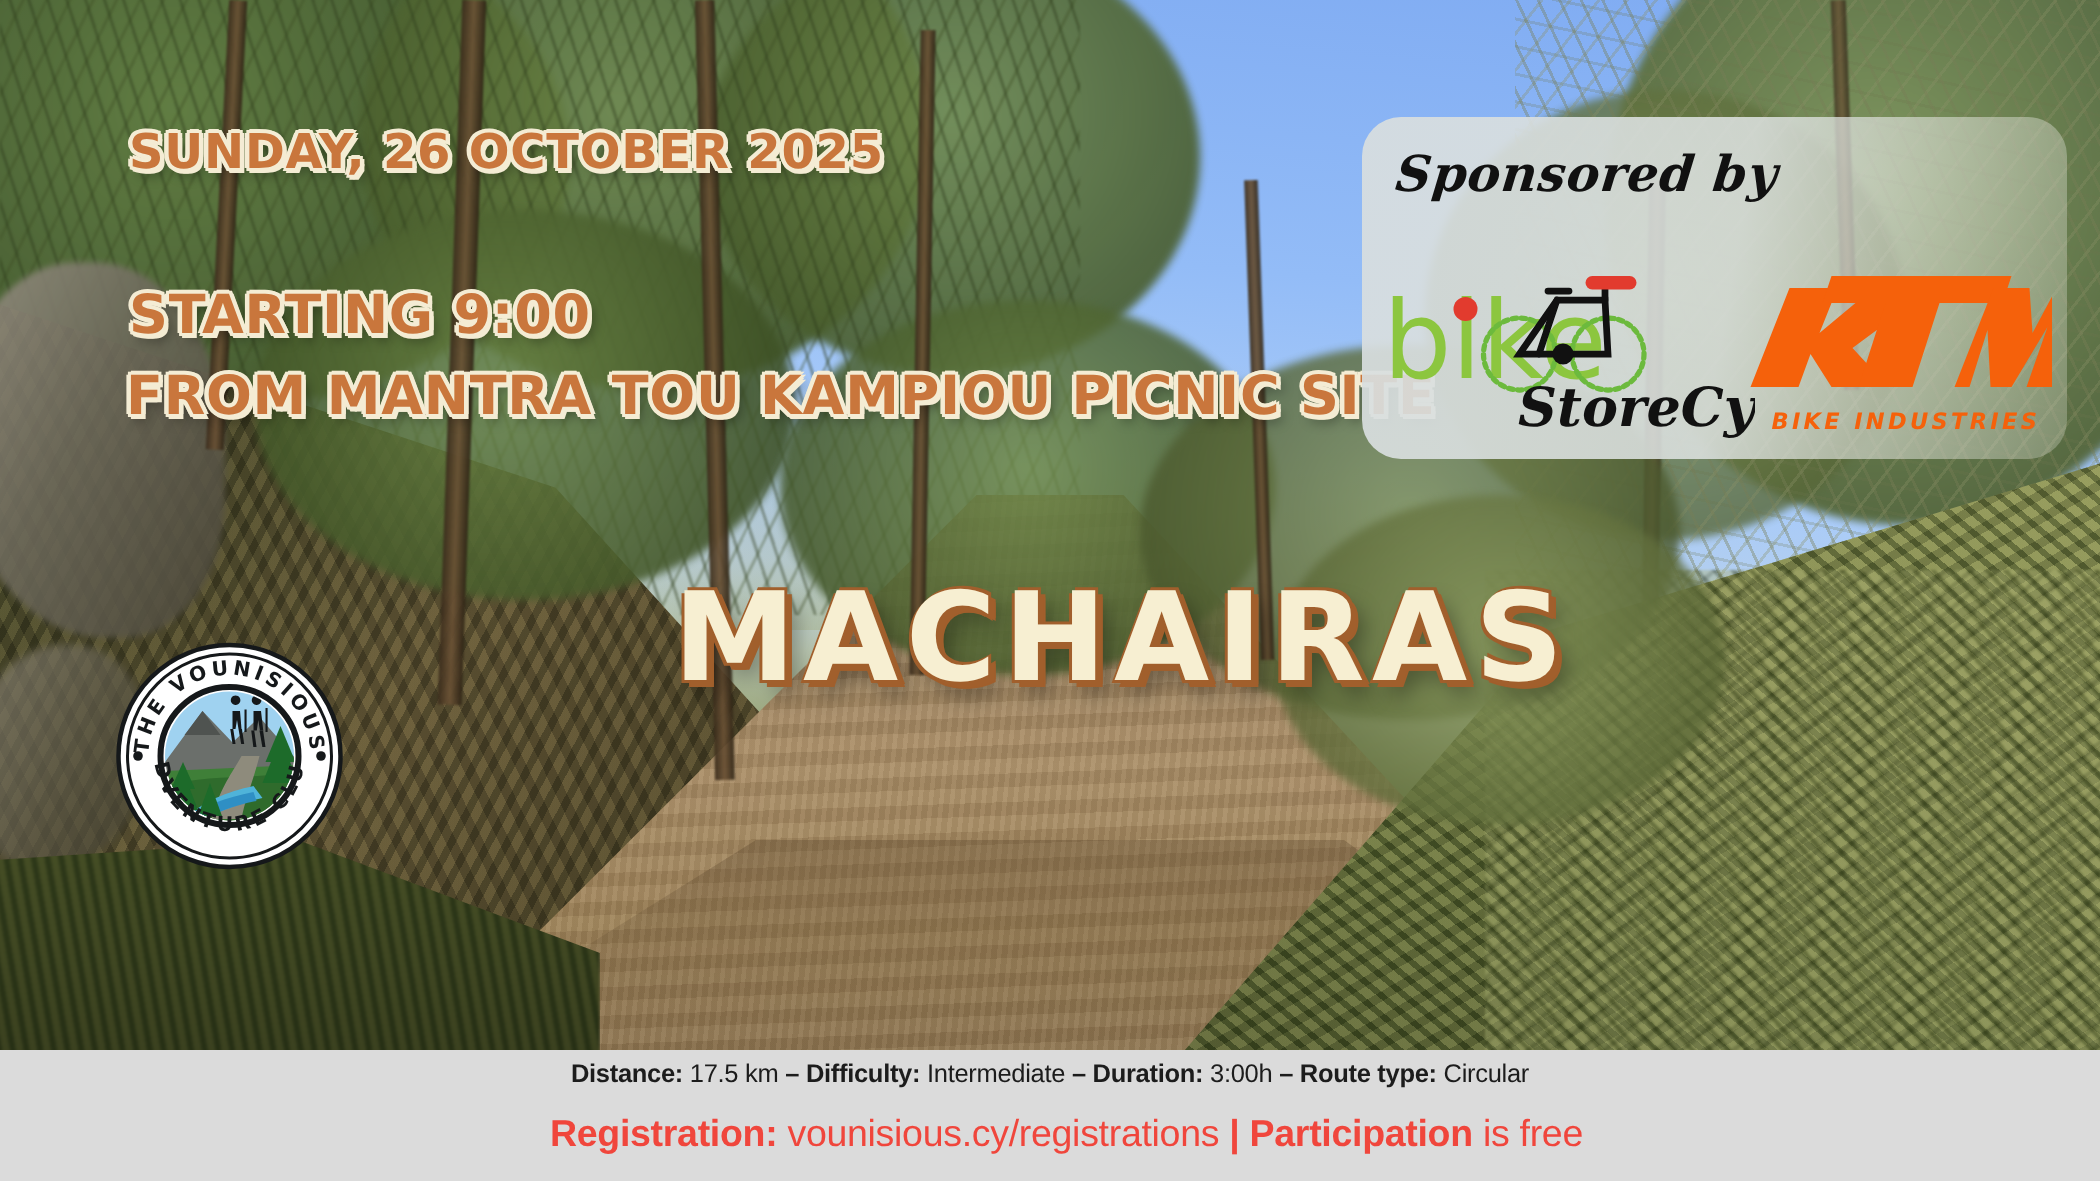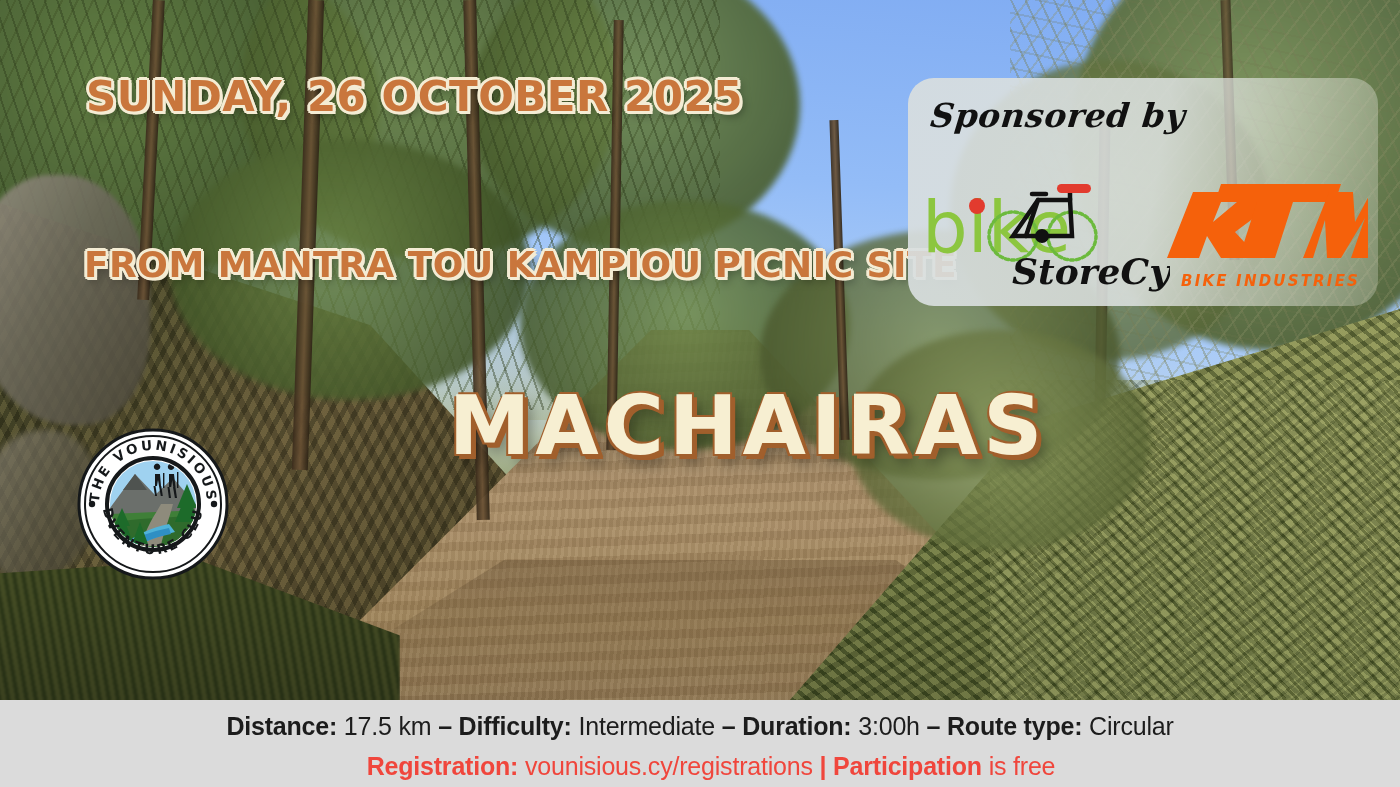--- a/index.html
+++ b/index.html
@@ -143,21 +143,21 @@
   
   .poster-text {
     position:absolute; color:#c9763c; font-weight:700;
     font-family:"DejaVu Sans", sans-serif;
     letter-spacing:.5px; white-space:nowrap;
     text-shadow:
       2px 2px 0 #f4ecd4, -2px 2px 0 #f4ecd4, 2px -2px 0 #f4ecd4, -2px -2px 0 #f4ecd4,
       3px 3px 0 #f4ecd4, 0 3px 0 #f4ecd4, 3px 0 0 #f4ecd4, 0 -3px 0 #f4ecd4, -3px 0 0 #f4ecd4,
       4px 5px 8px rgba(0,0,0,.35);
   }
-  .date-line { left:86px; top:72px; font-size:42px; }
+  .date-line { left:86px; top:82px; font-size:32px; }
   .start-line { left:86px; top:190px; font-size:36px; }
   .from-line { left:84px; top:244px; font-size:36px; }
 
   
   .title-block { position:absolute; left:0; top:380px; width:1400px; text-align:center;margin-left:48px; }
   .title-line {
     font-family:"DejaVu Sans", sans-serif; font-weight:700;
     color:#f7efd2; font-size:82px; line-height:92px;
     letter-spacing:5px;
     text-shadow:
@@ -187,21 +187,21 @@
 
   .bikestore { position:absolute; left:12px; top:2px; width:250px; height:125px; }
   .ktm { position:absolute; left:255px; top:8px; width:205px; height:118px;text-align:center; }
 
   
   .info-bar {
     position:absolute; left:0; top:700px; width:1400px; height:87px;
     background:#dbdbdb; text-align:center;
     font-family:"Liberation Sans", sans-serif;
   }
-  .info-row1 { padding-top:10px; font-size:25px; color:#1c1c1c; line-height:32px; letter-spacing:-.2px; }
+  .info-row1 { font-size:17px; color:#1c1c1c; line-height:32px; letter-spacing:-.2px; }
   .info-row2 { padding-top:8px; font-size:25px; color:#f0463c; line-height:32px; letter-spacing:-.2px;margin-left:22px; }
   .b { font-weight:700; }
   .sep { font-weight:700; color:#1c1c1c; }
   .pipe { font-weight:700; }
 </style>
 </head>
 <body>
 
 <div class="poster">
 
@@ -241,20 +241,21 @@
     <div class="layer trunk t4"></div>
     <div class="layer trunk t1"></div>
     <div class="layer trunk t2"></div>
     <div class="layer trunk t3"></div>
     <div class="layer trunk t5"></div>
 
     <div class="layer grass-left"></div>
   </div>
 
   <div class="poster-text date-line">SUNDAY, 26 OCTOBER 2025</div>
+  <div class="poster-text start-line">STARTING 9:00</div>
   <div class="poster-text from-line">FROM MANTRA TOU KAMPIOU PICNIC SITE</div>
 
   <div class="title-block">
     <div class="title-line">MACHAIRAS</div>
   </div>
 
   <div class="club-logo">
     <svg viewBox="0 0 152 152" width="152" height="152" xmlns="http://www.w3.org/2000/svg">
       <defs>
         <path id="arcTop" d="M 22,76 A 54,54 0 0 1 130,76" fill="none"></path>

